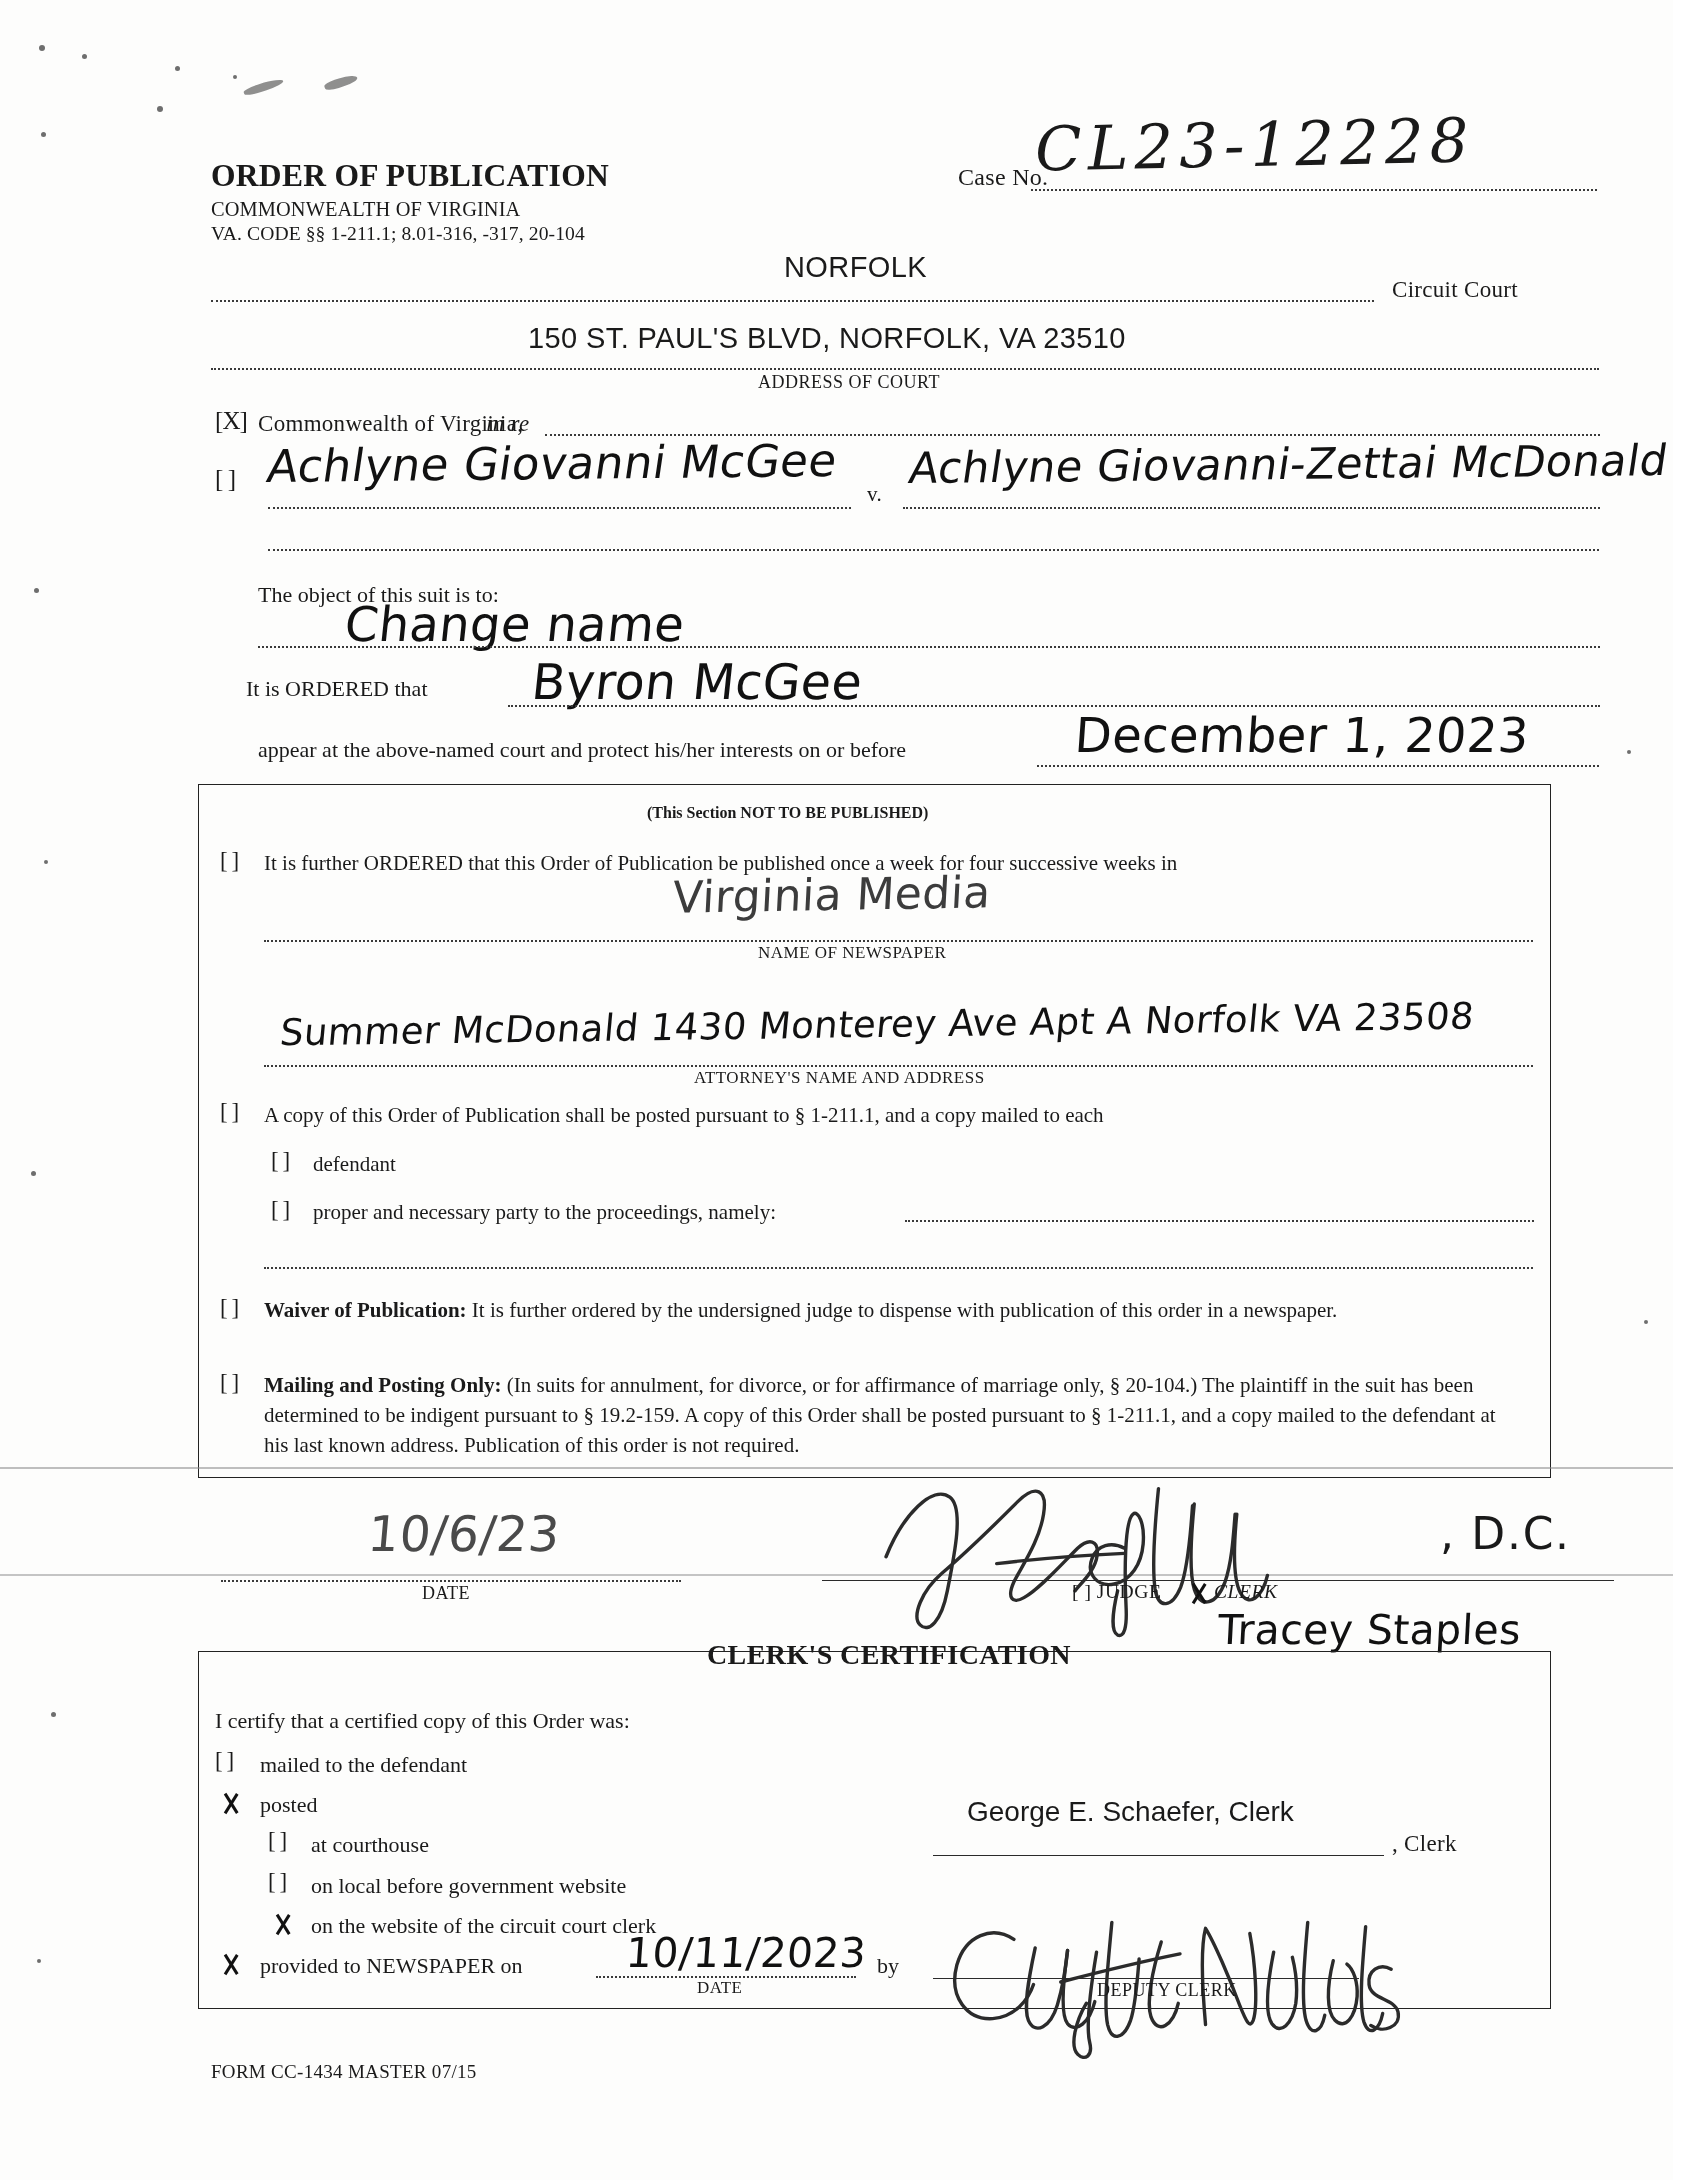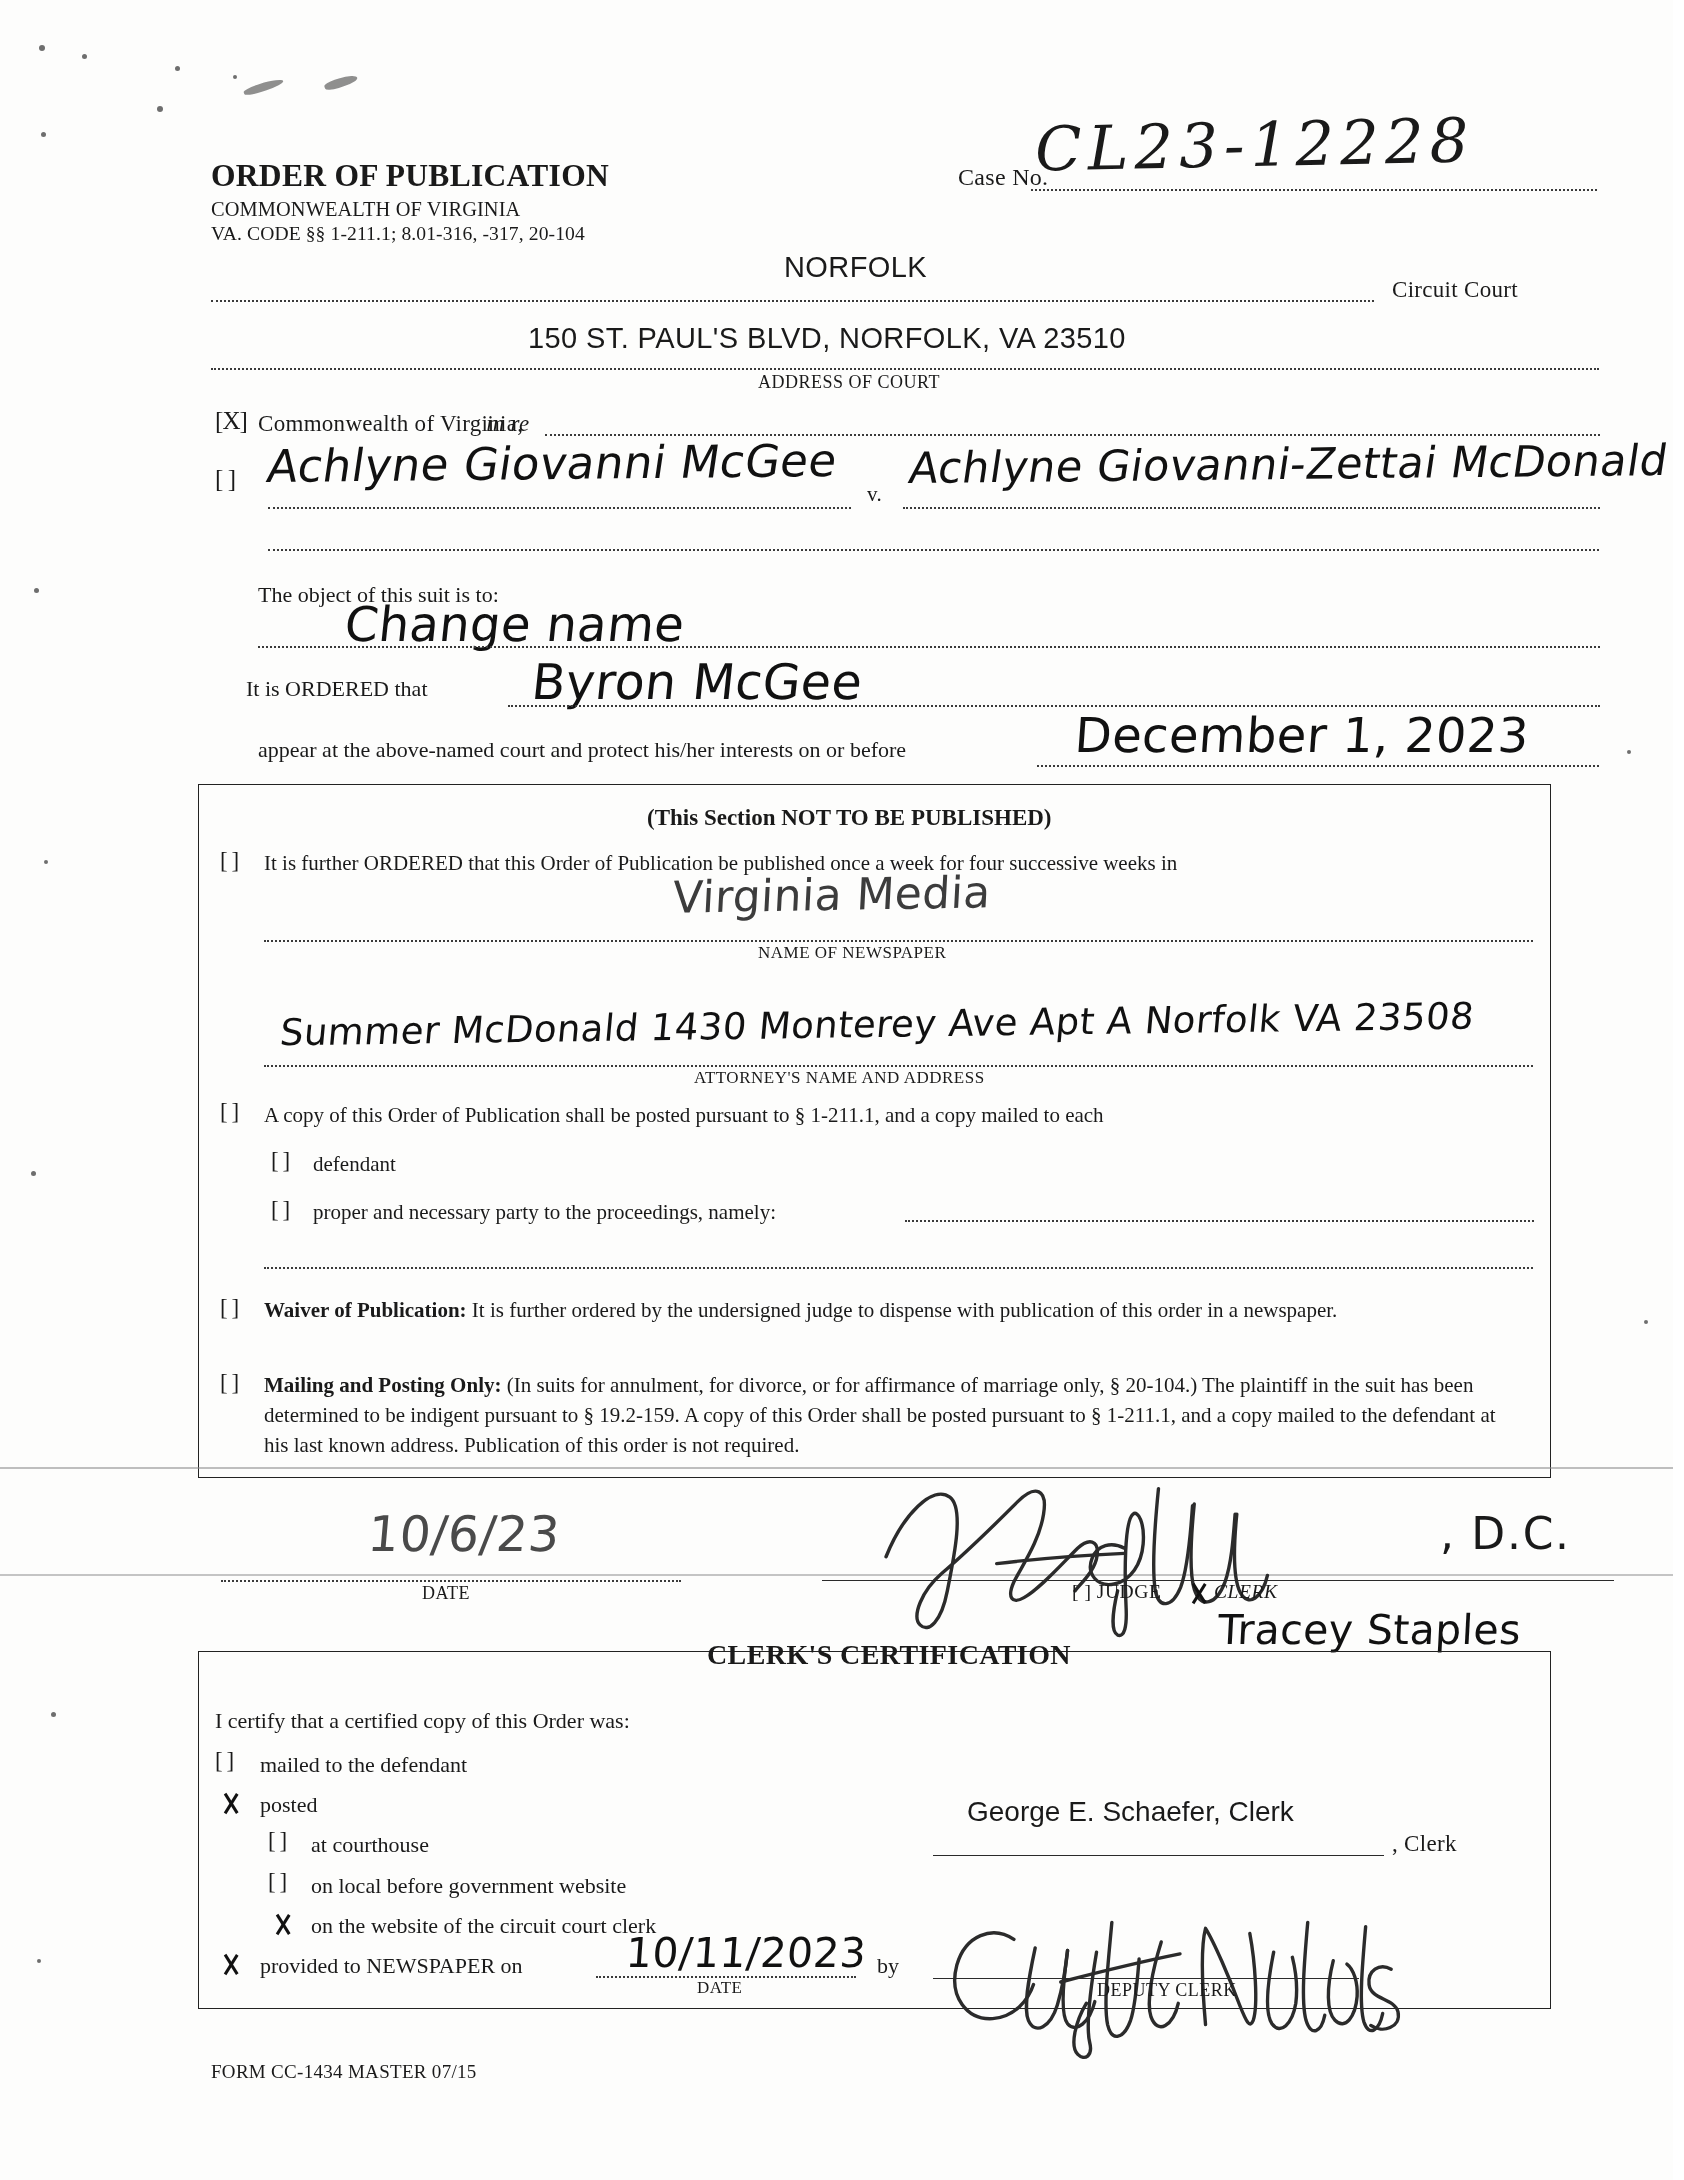--- a/index.html
+++ b/index.html
@@ -197,21 +197,21 @@
   <div class="abs body-txt" style="left:246px;top:673px;">It is ORDERED that</div>
   <div class="abs hand" style="left:532px;top:654px;font-size:49px;transform:skewX(-6deg);">Byron McGee</div>
   <div class="dots" style="left:508px;top:705px;width:1092px;"></div>
 
   <div class="abs body-txt" style="left:258px;top:734px;">appear at the above-named court and protect his/her interests on or before</div>
   <div class="abs hand" style="left:1075px;top:707px;font-size:48px;transform:skewX(-4deg);">December 1, 2023</div>
   <div class="dots" style="left:1037px;top:765px;width:562px;"></div>
 
   <div class="box" style="left:198px;top:784px;width:1353px;height:694px;"></div>
 
-  <div class="abs body-txt bold" style="left:647px;top:802px;font-size:23px;">(This Section NOT TO BE PUBLISHED)</div>
+  <div class="abs body-txt bold" style="left:647px;top:802px;font-size:16px;">(This Section NOT TO BE PUBLISHED)</div>
 
   <div class="abs ckbx" style="left:220px;top:848px;">[ ]</div>
   <div class="abs body-txt" style="left:264px;top:849px;width:1227px;font-size:21px;">It is further ORDERED that this Order of Publication be published once a week for four successive weeks in</div>
 
   <div class="abs hand" style="left:673px;top:869px;font-size:44px;transform:skewX(-4deg) rotate(-1deg);color:#3c3c3c;">Virginia Media</div>
   <div class="dots" style="left:264px;top:940px;width:1269px;"></div>
   <div class="abs small-label" style="left:758px;top:943px;font-size:17px;">NAME OF NEWSPAPER</div>
 
 
   <div class="abs hand" style="left:281px;top:1003px;font-size:37px;transform:skewX(-6deg) rotate(-0.8deg);">Summer McDonald  1430 Monterey Ave  Apt A Norfolk VA 23508</div>

